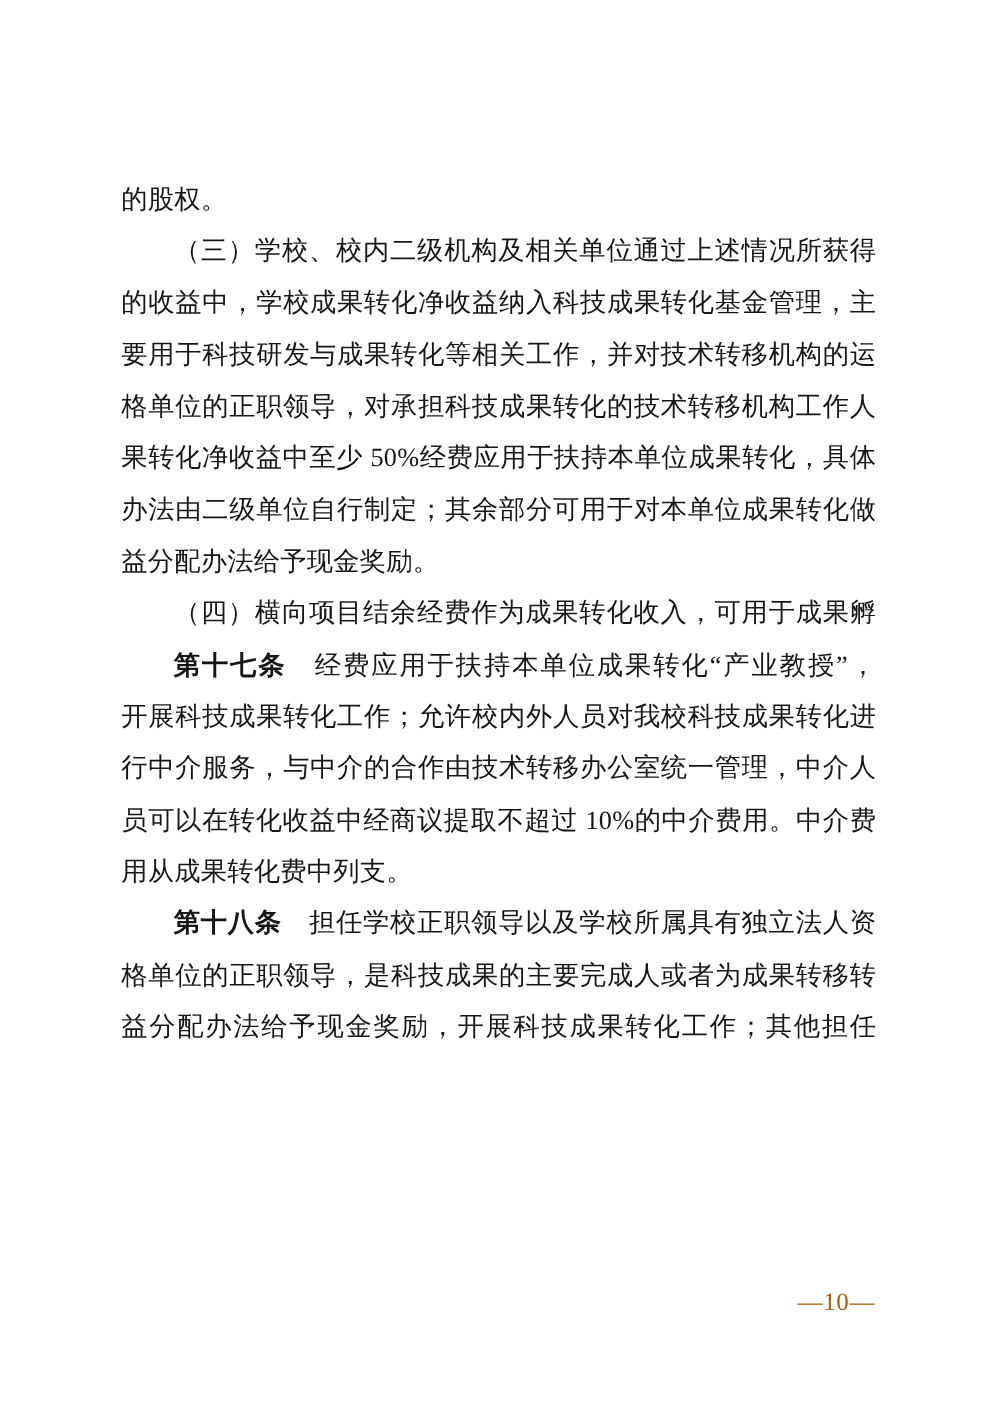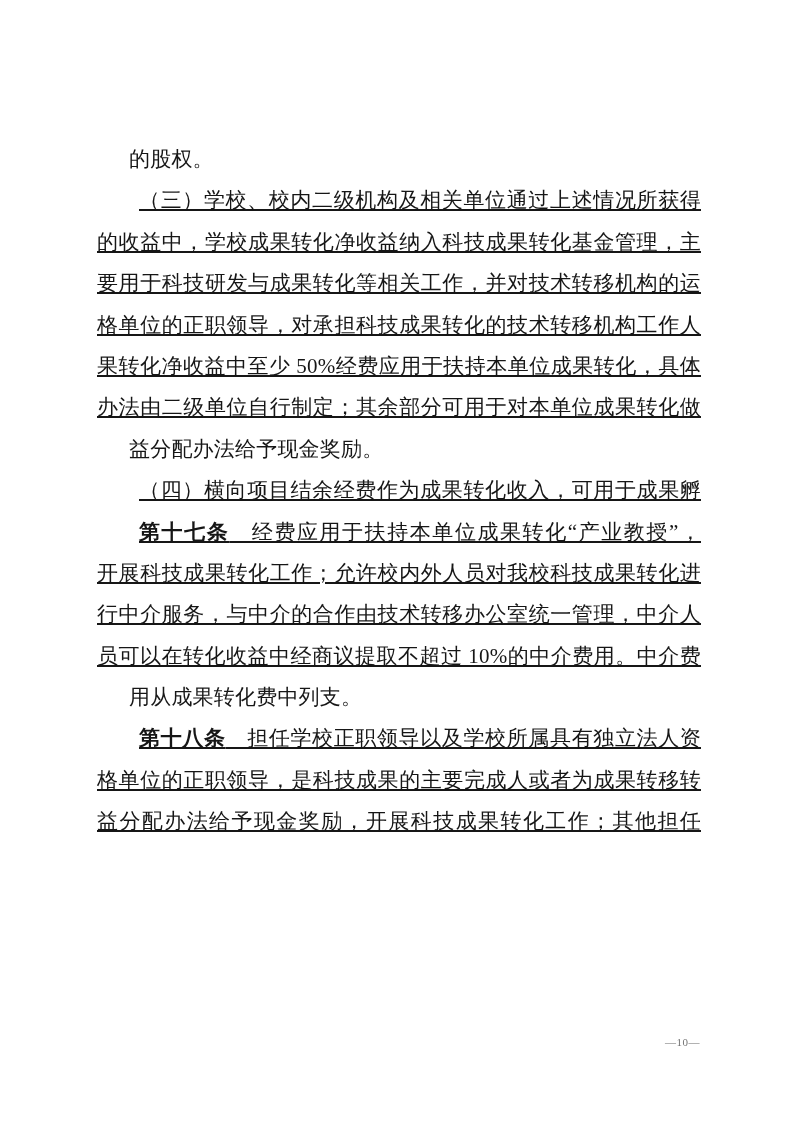--- a/index.html
+++ b/index.html
@@ -28,43 +28,41 @@
     line-height: 41.4px;
     font-size: 21px;
     white-space: pre-wrap;
     letter-spacing: 0.2px;
   }
   
   .jfy {
     text-align: justify;
     text-align-last: justify;
     text-justify: inter-character;
-    text-decoration: underline;
   }
   
   .last {
     text-align: left;
     text-align-last: left;
-    margin-left: 32px;
   }
   
   .ind {
     text-indent: 2em;
   }
   .art {
     font-weight: 700;
   }
   .page-num {
     position: absolute;
     top: 1030px;
     right: 93px;
-    font-size: 11px;
+    font-size: 20px;
     line-height: 24px;
     letter-spacing: 0.5px;
-    color: #737373;
+    color: #a16207;
     text-align: center;
   }
 </style>
 </head>
 <body>
 
 <div class="page">
   <div class="text-block">
     <div class="line last">的股权。</div>
     <div class="line jfy ind">（三）学校、校内二级机构及相关单位通过上述情况所获得</div>

